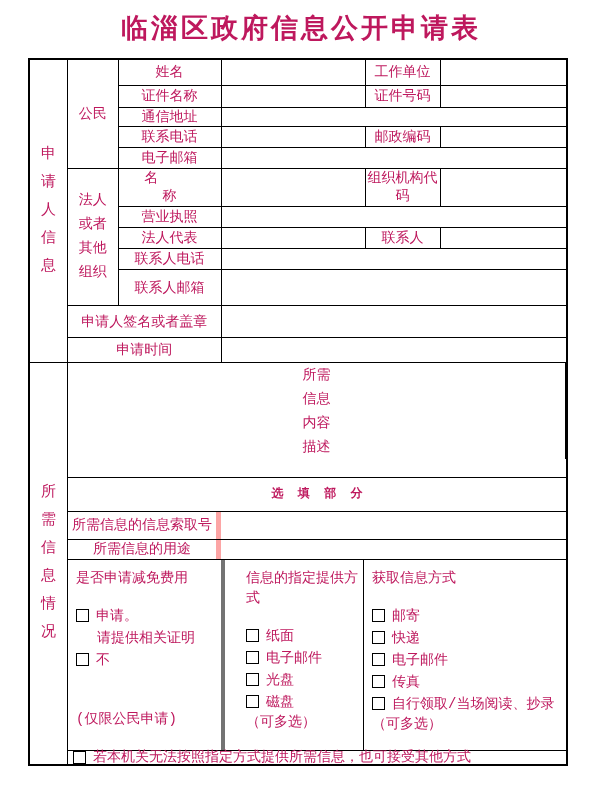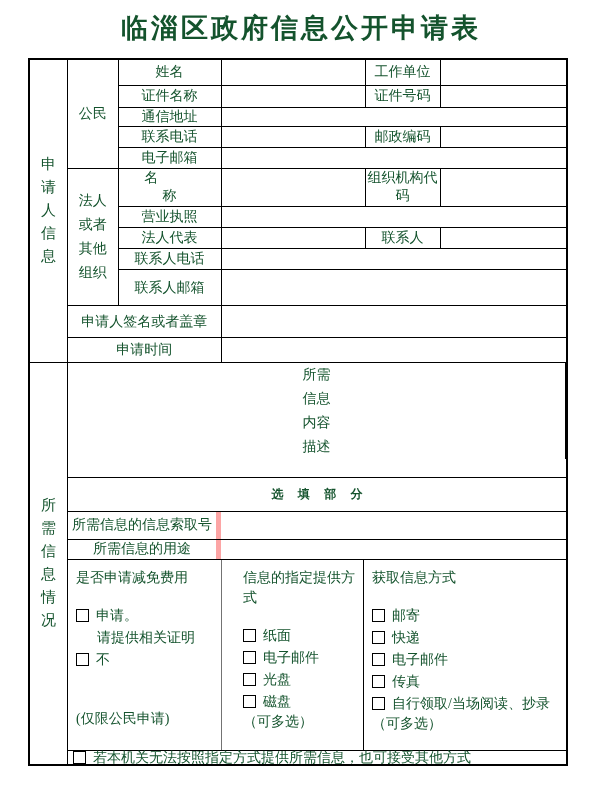--- a/index.html
+++ b/index.html
@@ -1,22 +1,22 @@
 <!DOCTYPE html>
 <html><head>
 <meta charset="utf-8">
 <style>
   * { box-sizing: border-box; }
   html, body { margin: 0; padding: 0; background: #fff; }
   .page {
     position: relative;
     width: 602px; height: 799px;
     background: #fff;
-    color: #14532d;
-    font-family: Liberation Serif, serif;
+    color: #be185d;
+    font-family: Liberation Mono, monospace;
     overflow: hidden;
   }
   .title {
     margin: 10px 0 0 0;
     text-align: center;
     font-size: 27px;
     font-weight: bold;
     letter-spacing: 3px;
   }
   .form-table {
@@ -28,21 +28,21 @@
   }
   .section { display: flex; align-items: stretch; }
   .section + .section { border-top: 1px solid #000; }
   .side-cell {
     flex: 0 0 38px; width: 38px;
     border-right: 1px solid #000;
     display: flex; align-items: center; justify-content: center;
   }
   .vtext {
     width: 17px; word-break: break-all;
-    line-height: 23px; text-align: center;
+    line-height: 28px; text-align: center;
     font-size: 15px;
   }
   .section-body { flex: 1; min-width: 0; }
 
   
   .grid { border-collapse: collapse; width: 100%; table-layout: fixed; }
   .grid td {
     border: 1px solid #000;
     font-size: 14px; text-align: center;
     padding: 0 2px; overflow: hidden;
@@ -68,21 +68,21 @@
   .desc-label .wrap2 { line-height: 24px; }
   .fill { flex: 1; }
   .header-row { display: block; text-align: center; font-weight: bold; font-size: 12px; line-height: 33px; }
   .spaced { letter-spacing: 1.2em; margin-right: -1.2em; }
   .lbl153 {
     flex: 0 0 153px; border-right: 5px solid #fca5a5;
     display: flex; align-items: center; justify-content: center;
   }
   .cb-col { display: flex; flex-direction: column; padding: 8px 0 0 8px; }
   .cb-a { flex: 0 0 153px; }
-  .cb-b { flex: 0 0 142px; border-left: 1px solid #737373; padding-left: 21px; }
+  .cb-b { flex: 0 0 142px; border-left: 4px solid #737373; padding-left: 21px; }
   .cb-c { flex: 1; border-left: 1px solid #000; padding-right: 2px; }
   .cb-header { line-height: 20px; }
   .cb-opts { margin-top: 17px; }
   .cb-opt { line-height: 22px; white-space: nowrap; }
   .cb-sub { padding-left: 21px; line-height: 22px; }
   .cb-foot { margin-top: auto; margin-bottom: 22px; line-height: 18px; }
   .checkbox {
     display: inline-block; width: 13px; height: 13px;
     border: 1px solid #000; margin-right: 7px;
     vertical-align: -2px; background: #fff;

